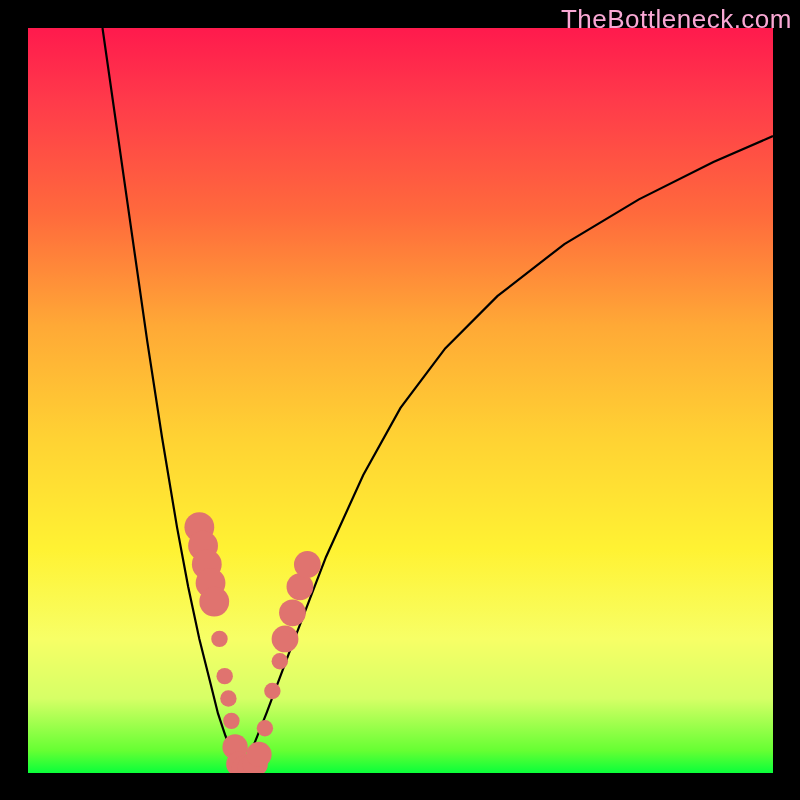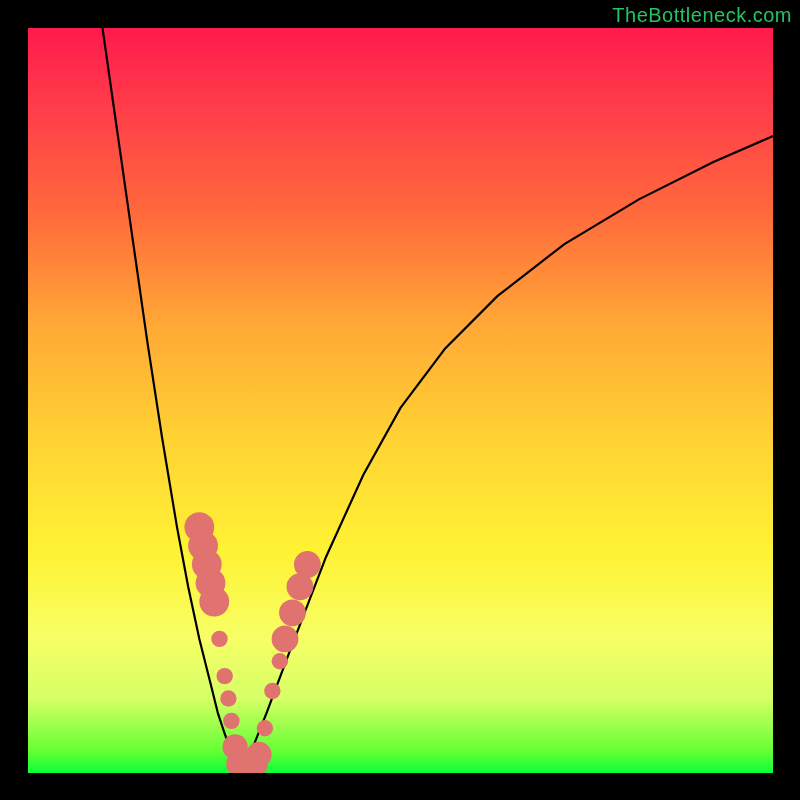--- a/index.html
+++ b/index.html
@@ -35,22 +35,22 @@
       #f7ff66 82%,
       #d6ff66 90%,
       #66ff33 97%,
       #0aff3a 100%
     );
   }
   .watermark {
     position: absolute;
     top: 4px;
     right: 8px;
-    color: #22c55e;
-    font-size: 20px;
+    color: #f9a8d4;
+    font-size: 26px;
     font-weight: 400;
     letter-spacing: 0.5px;
     font-family: Arial, sans-serif;
   }
   svg.curves {
     position: absolute;
     left: 0;
     top: 0;
     width: 745px;
     height: 745px;

